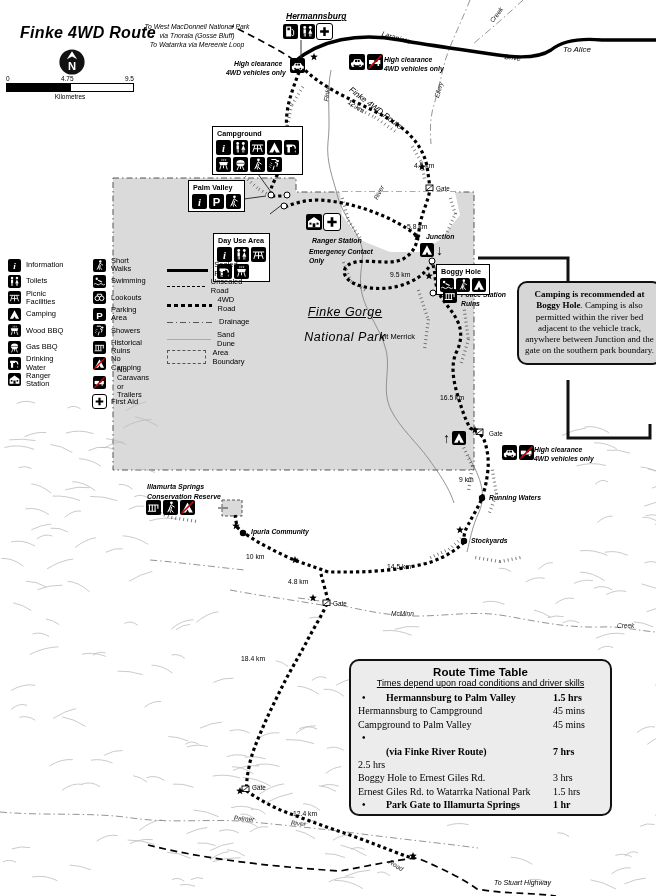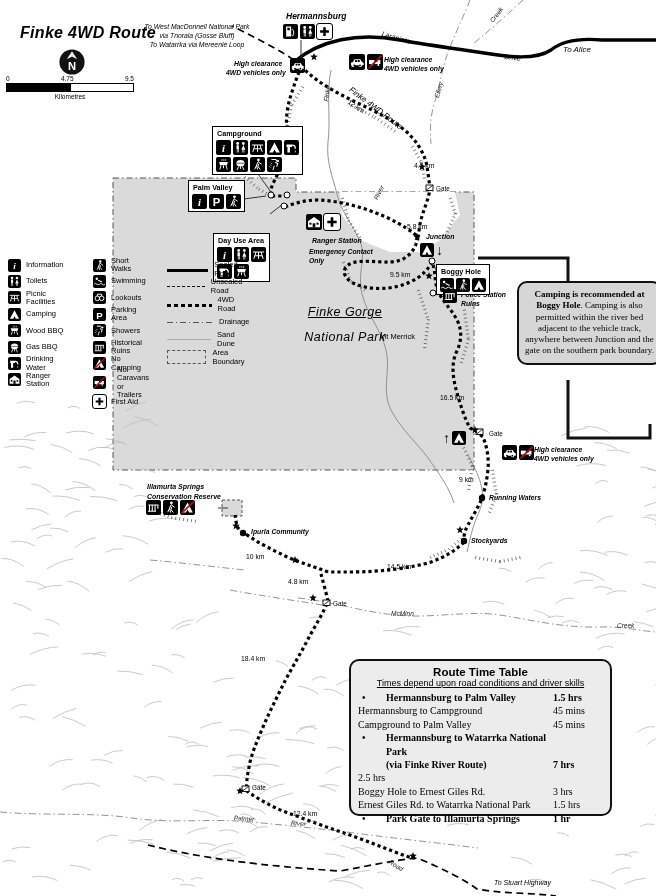--- a/index.html
+++ b/index.html
@@ -524,21 +524,21 @@
     </div>
     <div class="sb-unit">Kilometres</div>
   </div>
 
   <div id="nw-dest">
       <div>To West MacDonnell National Park</div>
       <div>via Tnorala (Gosse Bluff)</div>
       <div>To Watarrka via Mereenie Loop</div>
     </div>
   <div id="labels">
-      <div class="lbl s-place" style="left: 286px; top: 12px;">Hermannsburg</div>
+      <div class="lbl s-place" style="left: 286px; top: 12px; text-decoration: underline;">Hermannsburg</div>
       <div class="lbl s-dest" style="left: 563px; top: 46px;">To Alice</div>
       <div class="lbl s-roadname" style="left: 383px; top: 30px; transform: rotate(16deg);">Larapinta</div>
       <div class="lbl s-roadname" style="left: 505px; top: 53px; transform: rotate(7deg);">Drive</div>
       <div class="lbl s-water" style="left: 489px; top: 20px; transform: rotate(-52deg);">Creek</div>
       <div class="lbl s-water" style="left: 434px; top: 97px; transform: rotate(-75deg);">Ellery</div>
       <div class="lbl s-water" style="left: 323px; top: 101px; transform: rotate(-80deg);">Finke</div>
       <div class="lbl s-routename" style="left: 352px; top: 86px; transform: rotate(37deg);">Finke 4WD Route</div>
       <div class="lbl s-dist" style="left: 350px; top: 99px; transform: rotate(34deg);">12 km</div>
       <div class="lbl s-water" style="left: 373px; top: 198px; transform: rotate(-62deg);">River</div>
       <div class="lbl s-dist" style="left: 414px; top: 163px;">4.5 km</div>
@@ -1040,21 +1040,20 @@
           <span class="rt-label">Hermannsburg to Campground</span>
           <span class="rt-time">45 mins</span>
         </div>
         <div class="rt-row">
           <span class="rt-bullet"></span>
           <span class="rt-label">Campground to Palm Valley</span>
           <span class="rt-time">45 mins</span>
         </div>
         <div class="rt-row b has-bullet">
           <span class="rt-bullet">•</span>
-          <span class="rt-label">Hermannsburg to Watarrka National Park</span>
           <span class="rt-time"></span>
         </div>
         <div class="rt-row b ind">
           <span class="rt-bullet"></span>
           <span class="rt-label">(via Finke River Route)</span>
           <span class="rt-time">7 hrs</span>
         </div>
         <div class="rt-row">
           <span class="rt-bullet"></span>
           <span class="rt-time">2.5 hrs</span>

